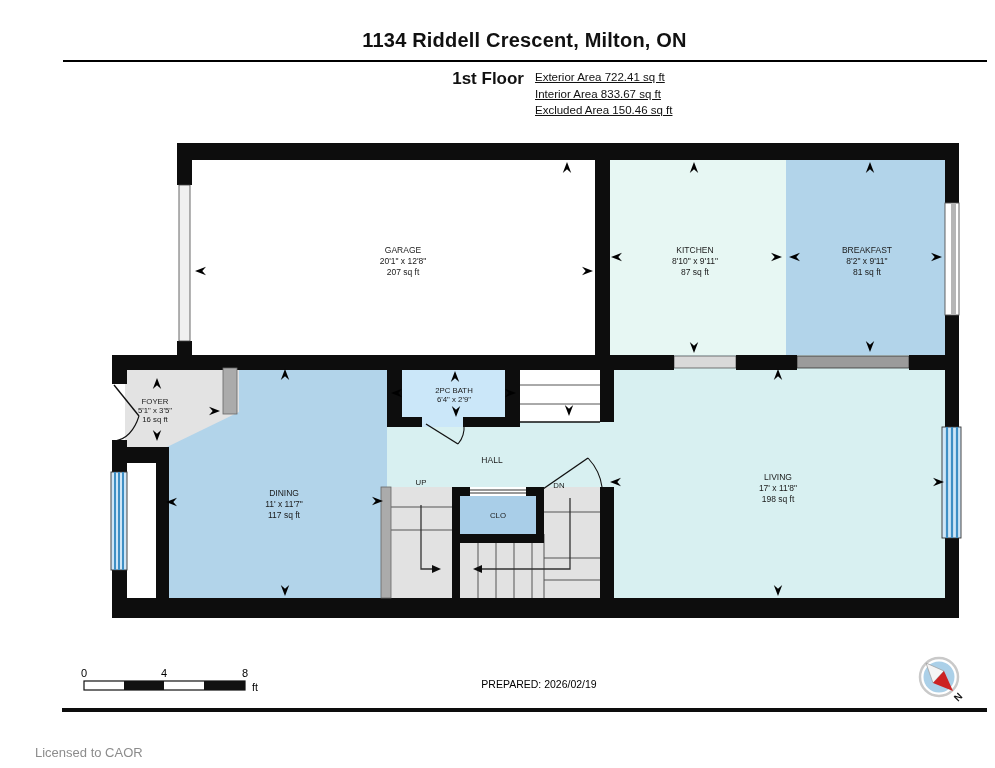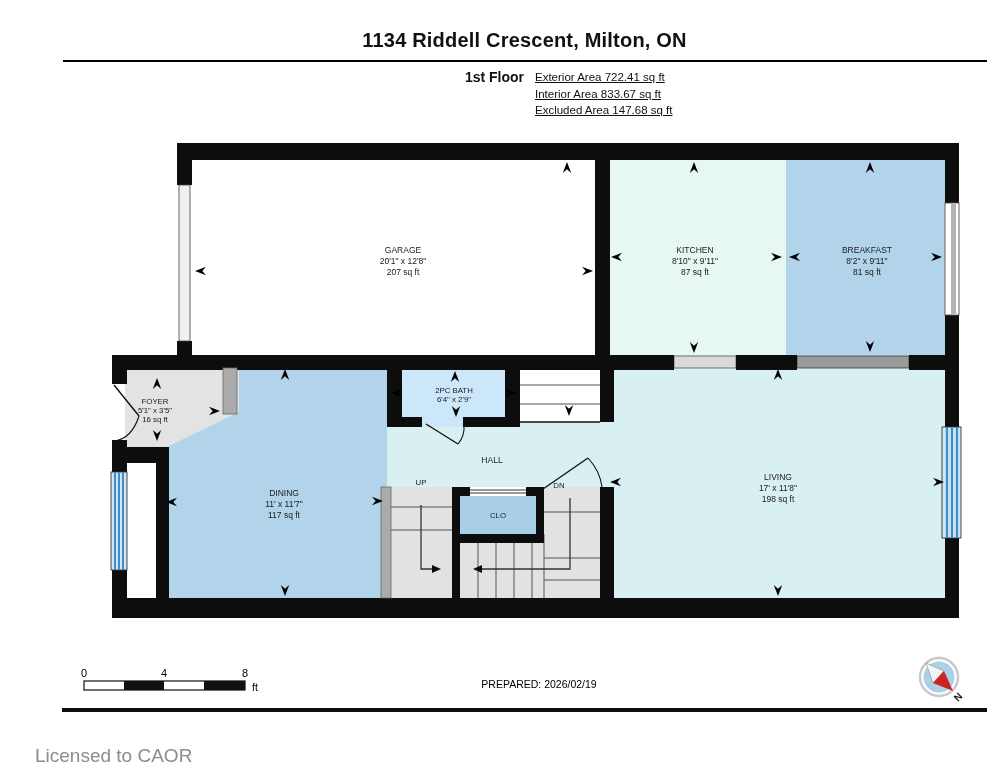--- a/index.html
+++ b/index.html
@@ -2,48 +2,48 @@
 <html><head>
 <meta charset="utf-8">
 <style>
   html,body{margin:0;padding:0;background:#fff;}
   .page{position:relative;width:995px;height:768px;background:#fff;overflow:hidden;
         font-family:"Liberation Sans",sans-serif;color:#111;margin-left:27px;}
   .title{position:absolute;top:29px;left:0;width:100%;text-align:center;
          font-size:20px;font-weight:bold;letter-spacing:.2px;}
   .rule{position:absolute;top:60px;left:36px;width:924px;height:2px;background:#000;}
   .floor-label{position:absolute;top:69px;left:0;width:497px;text-align:right;
-               font-size:14px;font-weight:bold;}
+               font-size:17px;font-weight:bold;}
   .area-lines{position:absolute;top:69px;left:508px;font-size:11.5px;line-height:16.5px;text-decoration:underline;}
   svg.plan{position:absolute;top:0;left:0;}
   .wall{fill:#0d0d0d;}
   .halfwall{fill:#ababab;stroke:#666;stroke-width:.8;}
   .tread{stroke:#555;stroke-width:1;fill:none;}
   .doorline{stroke:#111;stroke-width:1.4;fill:none;}
   .doorarc{stroke:#111;stroke-width:1.1;fill:none;}
   .dirline{stroke:#333;stroke-width:1.3;fill:none;}
   .arrg{fill:#0d0d0d;}
   .rl{font-size:8.5px;fill:#1a1a1a;text-anchor:middle;font-family:"Liberation Sans",sans-serif;}
   .rl-sm{font-size:7.8px;}
   .scaletxt{font-size:11px;fill:#000;text-anchor:middle;font-family:"Liberation Sans",sans-serif;}
   .disclaimer{position:absolute;top:716px;left:0;width:100%;text-align:center;font-size:9.6px;color:#111;}
-  .license{position:absolute;top:745px;left:8px;font-size:19px;color:#8c8c8c;}
+  .license{position:absolute;top:745px;left:8px;font-size:13px;color:#8c8c8c;}
 </style>
 </head>
 <body>
 
 <div class="page">
 
   <div class="title">1134 Riddell Crescent, Milton, ON</div>
   <div class="rule"></div>
   <div class="floor-label">1st Floor</div>
   <div class="area-lines">
     <div>Exterior Area 722.41 sq ft</div>
     <div>Interior Area 833.67 sq ft</div>
-    <div>Excluded Area 147.68 sq ft</div>
+    <div>Excluded Area 150.46 sq ft</div>
   </div>
 
   <svg class="plan" width="995" height="768" viewBox="0 0 995 768">
     <defs>
       <path id="arr" d="M0,0 L-11,-4.2 L-7.3,0 L-11,4.2 Z"></path>
     </defs>
 
     <g>
       <rect x="152" y="150" width="431" height="220" fill="#ffffff"></rect>
       <rect x="583" y="150" width="176" height="215" fill="#e7f7f3"></rect>

